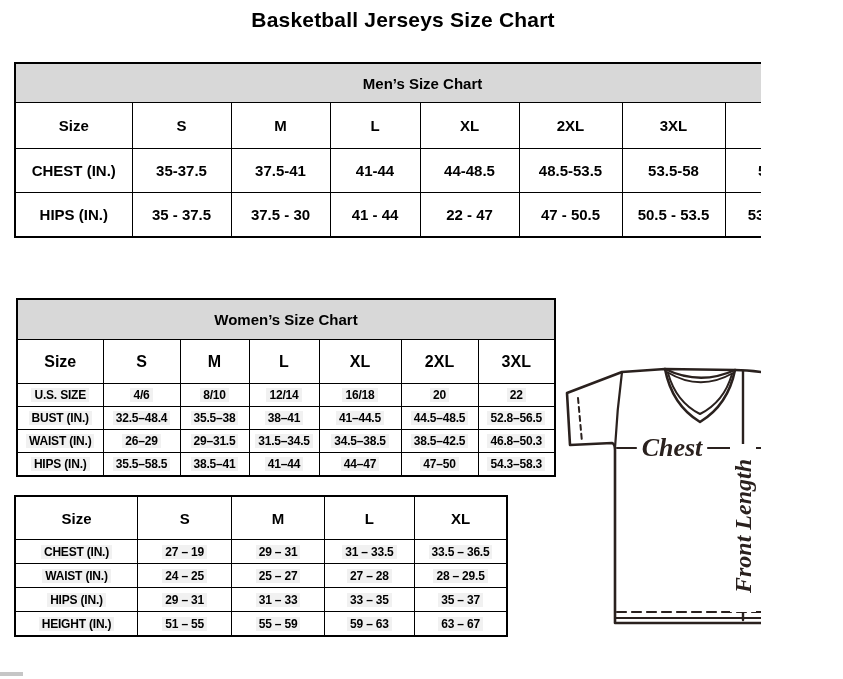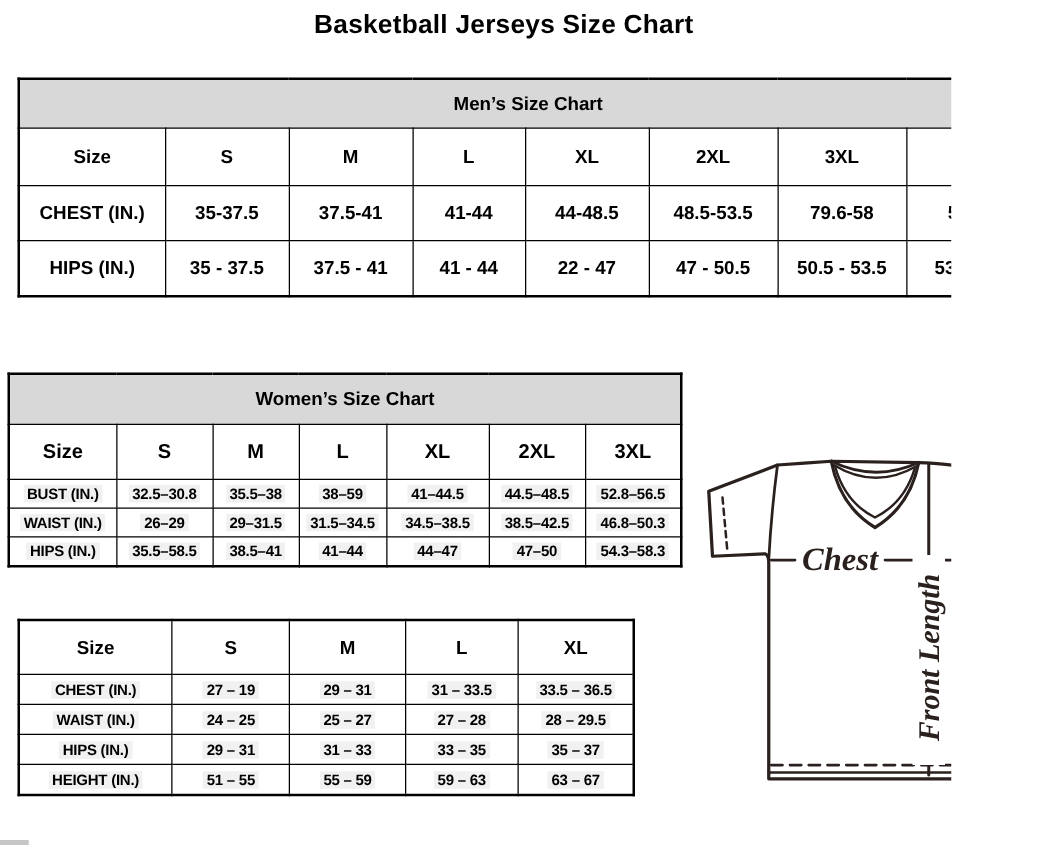--- a/index.html
+++ b/index.html
@@ -10,21 +10,21 @@
   table.sizes{position:absolute;border-collapse:collapse;table-layout:fixed;
               border:2px solid #000;}
   table.sizes td{border:1.5px solid #000;text-align:center;vertical-align:middle;
                  padding:0;overflow:hidden;white-space:nowrap;}
   td.band{background:#d8d8d8;font-weight:bold;font-size:15px;}
   #mens{left:14px;top:62px;width:815px;}
   #mens td.band{height:38px;}
   #mens tr.head td{height:45px;font-weight:bold;font-size:15px;}
   #mens tr.data td{height:43px;font-weight:bold;font-size:15px;}
   #mens td.rowlabel{font-size:14px;}
-  #womens{left:6px;top:298px;width:538px;}
+  #womens{left:16px;top:298px;width:538px;}
   #womens td.band{height:39px;}
   #womens tr.head td{height:43px;font-weight:bold;font-size:16px;}
   #womens tr.data td{height:22px;font-weight:bold;font-size:12px;letter-spacing:-.2px;}
   #womens td.rowlabel{font-size:11px;}
   #youth{left:14px;top:495px;width:494px;}
   #youth td.band{height:38px;}
   #youth tr.head td{height:42px;font-weight:bold;font-size:15px;}
   #youth tr.data td{height:23px;font-weight:bold;font-size:12px;letter-spacing:-.2px;}
   #youth td.rowlabel{font-size:11.5px;}
   .hl{background:#f1f1f1;padding:0 3px;}
@@ -63,27 +63,27 @@
       <td>3XL</td>
       <td>4XL</td>
     </tr>
     <tr class="data">
       <td class="rowlabel">CHEST (IN.)</td>
       <td>35-37.5</td>
       <td>37.5-41</td>
       <td>41-44</td>
       <td>44-48.5</td>
       <td>48.5-53.5</td>
-      <td>79.6-58</td>
+      <td>53.5-58</td>
       <td>58-63</td>
     </tr>
     <tr class="data">
       <td class="rowlabel">HIPS (IN.)</td>
       <td>35 - 37.5</td>
-      <td>37.5 - 41</td>
+      <td>37.5 - 30</td>
       <td>41 - 44</td>
       <td>22 - 47</td>
       <td>47 - 50.5</td>
       <td>50.5 - 53.5</td>
       <td>53.5 - 57</td>
     </tr>
   </tbody>
     </table>
 
   <table class="sizes" id="womens">
@@ -103,24 +103,33 @@
     <tr class="head">
       <td>Size</td>
       <td>S</td>
       <td>M</td>
       <td>L</td>
       <td>XL</td>
       <td>2XL</td>
       <td>3XL</td>
     </tr>
     <tr class="data">
+      <td class="rowlabel"><span class="hl">U.S. SIZE</span></td>
+      <td><span class="hl">4/6</span></td>
+      <td><span class="hl">8/10</span></td>
+      <td><span class="hl">12/14</span></td>
+      <td><span class="hl">16/18</span></td>
+      <td><span class="hl">20</span></td>
+      <td><span class="hl">22</span></td>
+    </tr>
+    <tr class="data">
       <td class="rowlabel"><span class="hl">BUST (IN.)</span></td>
-      <td><span class="hl">32.5–30.8</span></td>
+      <td><span class="hl">32.5–48.4</span></td>
       <td><span class="hl">35.5–38</span></td>
-      <td><span class="hl">38–59</span></td>
+      <td><span class="hl">38–41</span></td>
       <td><span class="hl">41–44.5</span></td>
       <td><span class="hl">44.5–48.5</span></td>
       <td><span class="hl">52.8–56.5</span></td>
     </tr>
     <tr class="data">
       <td class="rowlabel"><span class="hl">WAIST (IN.)</span></td>
       <td><span class="hl">26–29</span></td>
       <td><span class="hl">29–31.5</span></td>
       <td><span class="hl">31.5–34.5</span></td>
       <td><span class="hl">34.5–38.5</span></td>

